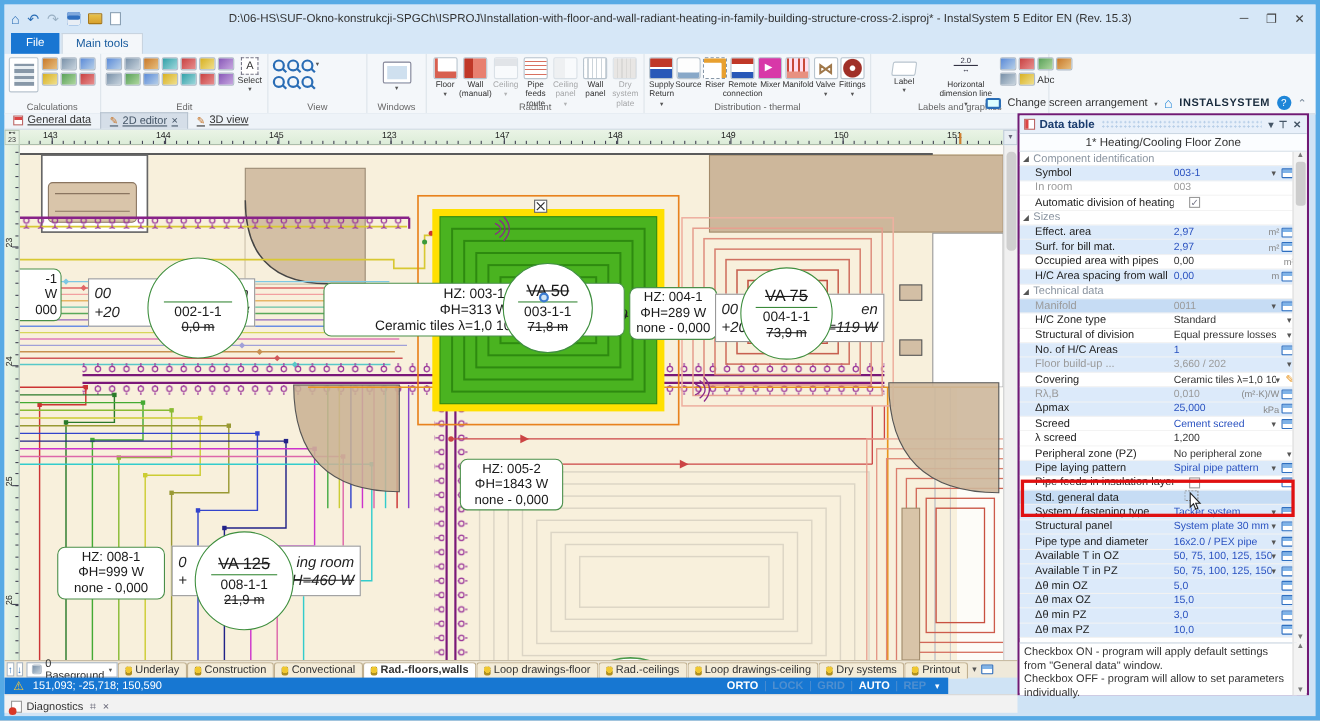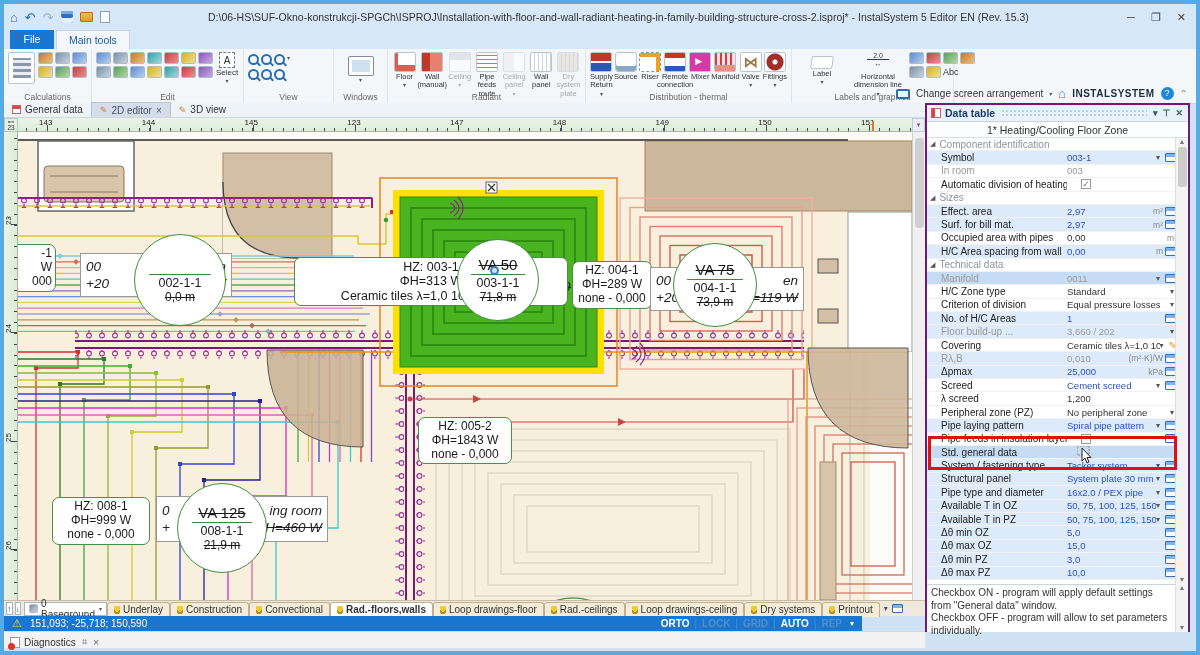--- a/index.html
+++ b/index.html
@@ -66,21 +66,21 @@
   .mag{width:11px;height:11px;border:2px solid #2a6db5;border-radius:50%;position:relative;display:inline-block;}
   .mag:after{content:"";position:absolute;width:5px;height:2px;background:#2a6db5;right:-4px;bottom:-2px;transform:rotate(45deg);}
   .winbtn{width:26px;height:20px;border:1px solid #889;background:#cfe0ef;border-radius:2px;box-shadow:inset 0 0 0 3px #fff;}
   .rright{position:absolute;right:8px;bottom:2px;display:flex;align-items:center;gap:6px;font-size:10px;color:#333;}
   .moni{width:14px;height:10px;border:2px solid #2a6db5;border-radius:2px;background:#dff;}
   .brand{font-weight:bold;color:#1a2c3e;letter-spacing:.5px;font-size:10px;}
   .bhouse{color:#1f86d8;font-size:13px;font-weight:bold;}
   .helpq{width:13px;height:13px;border-radius:50%;background:#1f86d8;color:#fff;font-size:9px;text-align:center;line-height:13px;}
   
   .docbar{left:0;top:99px;width:921px;height:15px;background:#eef3f8;border-bottom:1px solid #cdd8e2;display:flex;align-items:flex-end;font-size:10px;color:#333;}
-  .dtab{display:flex;align-items:center;gap:4px;padding:1px 8px;height:15px;}
+  .dtab{display:flex;align-items:center;gap:4px;padding:1px 8px;height:15px;text-decoration:underline;}
   .dtab.active{background:#d5dee8;border:1px solid #b8c4d0;border-bottom:none;color:#456;}
   .dticon1{width:9px;height:9px;background:#fff;border:1px solid #b66;box-shadow:inset 0 3px 0 #d44;}
   .pencil{color:#c8762a;font-size:9px;}
   
   .hcorner{left:0;top:114px;width:14px;height:14px;background:#e6f0e2;border:1px solid #b8c8b4;font-size:6.5px;color:#333;text-align:center;line-height:6px;}
   .hruler{left:14px;top:114px;width:894px;height:14px;background:linear-gradient(#eaf4e6,#dcecd8);border-bottom:1px solid #a8b8a4;overflow:hidden;}
   .vruler{left:0;top:128px;width:14px;height:468px;background:linear-gradient(90deg,#eaf4e6,#dcecd8);border-right:1px solid #a8b8a4;overflow:hidden;}
   .tick{position:absolute;background:#445;}
   .tlab{position:absolute;font-size:8px;color:#222;}
   .hrbtn{left:908px;top:114px;width:13px;height:14px;background:#e8eef4;border:1px solid #c0ccd8;font-size:7px;color:#667;text-align:center;line-height:12px;}
@@ -942,21 +942,21 @@
           <span class="pval gray">0011</span>
           <span class="pdd">▾</span>
           <span class="pwin"></span>
         </div>
         <div class="prow">
           <span class="plabel">H/C Zone type</span>
           <span class="pval">Standard</span>
           <span class="pdd">▾</span>
         </div>
         <div class="prow">
-          <span class="plabel">Criterion of division</span>
+          <span class="plabel">Structural of division</span>
           <span class="pval">Equal pressure losses</span>
           <span class="pdd">▾</span>
         </div>
         <div class="prow bglt">
           <span class="plabel">No. of H/C Areas</span>
           <span class="pval blue">1</span>
           <span class="pwin"></span>
         </div>
         <div class="prow bglt">
           <span class="plabel gray">Floor build-up ...</span>

